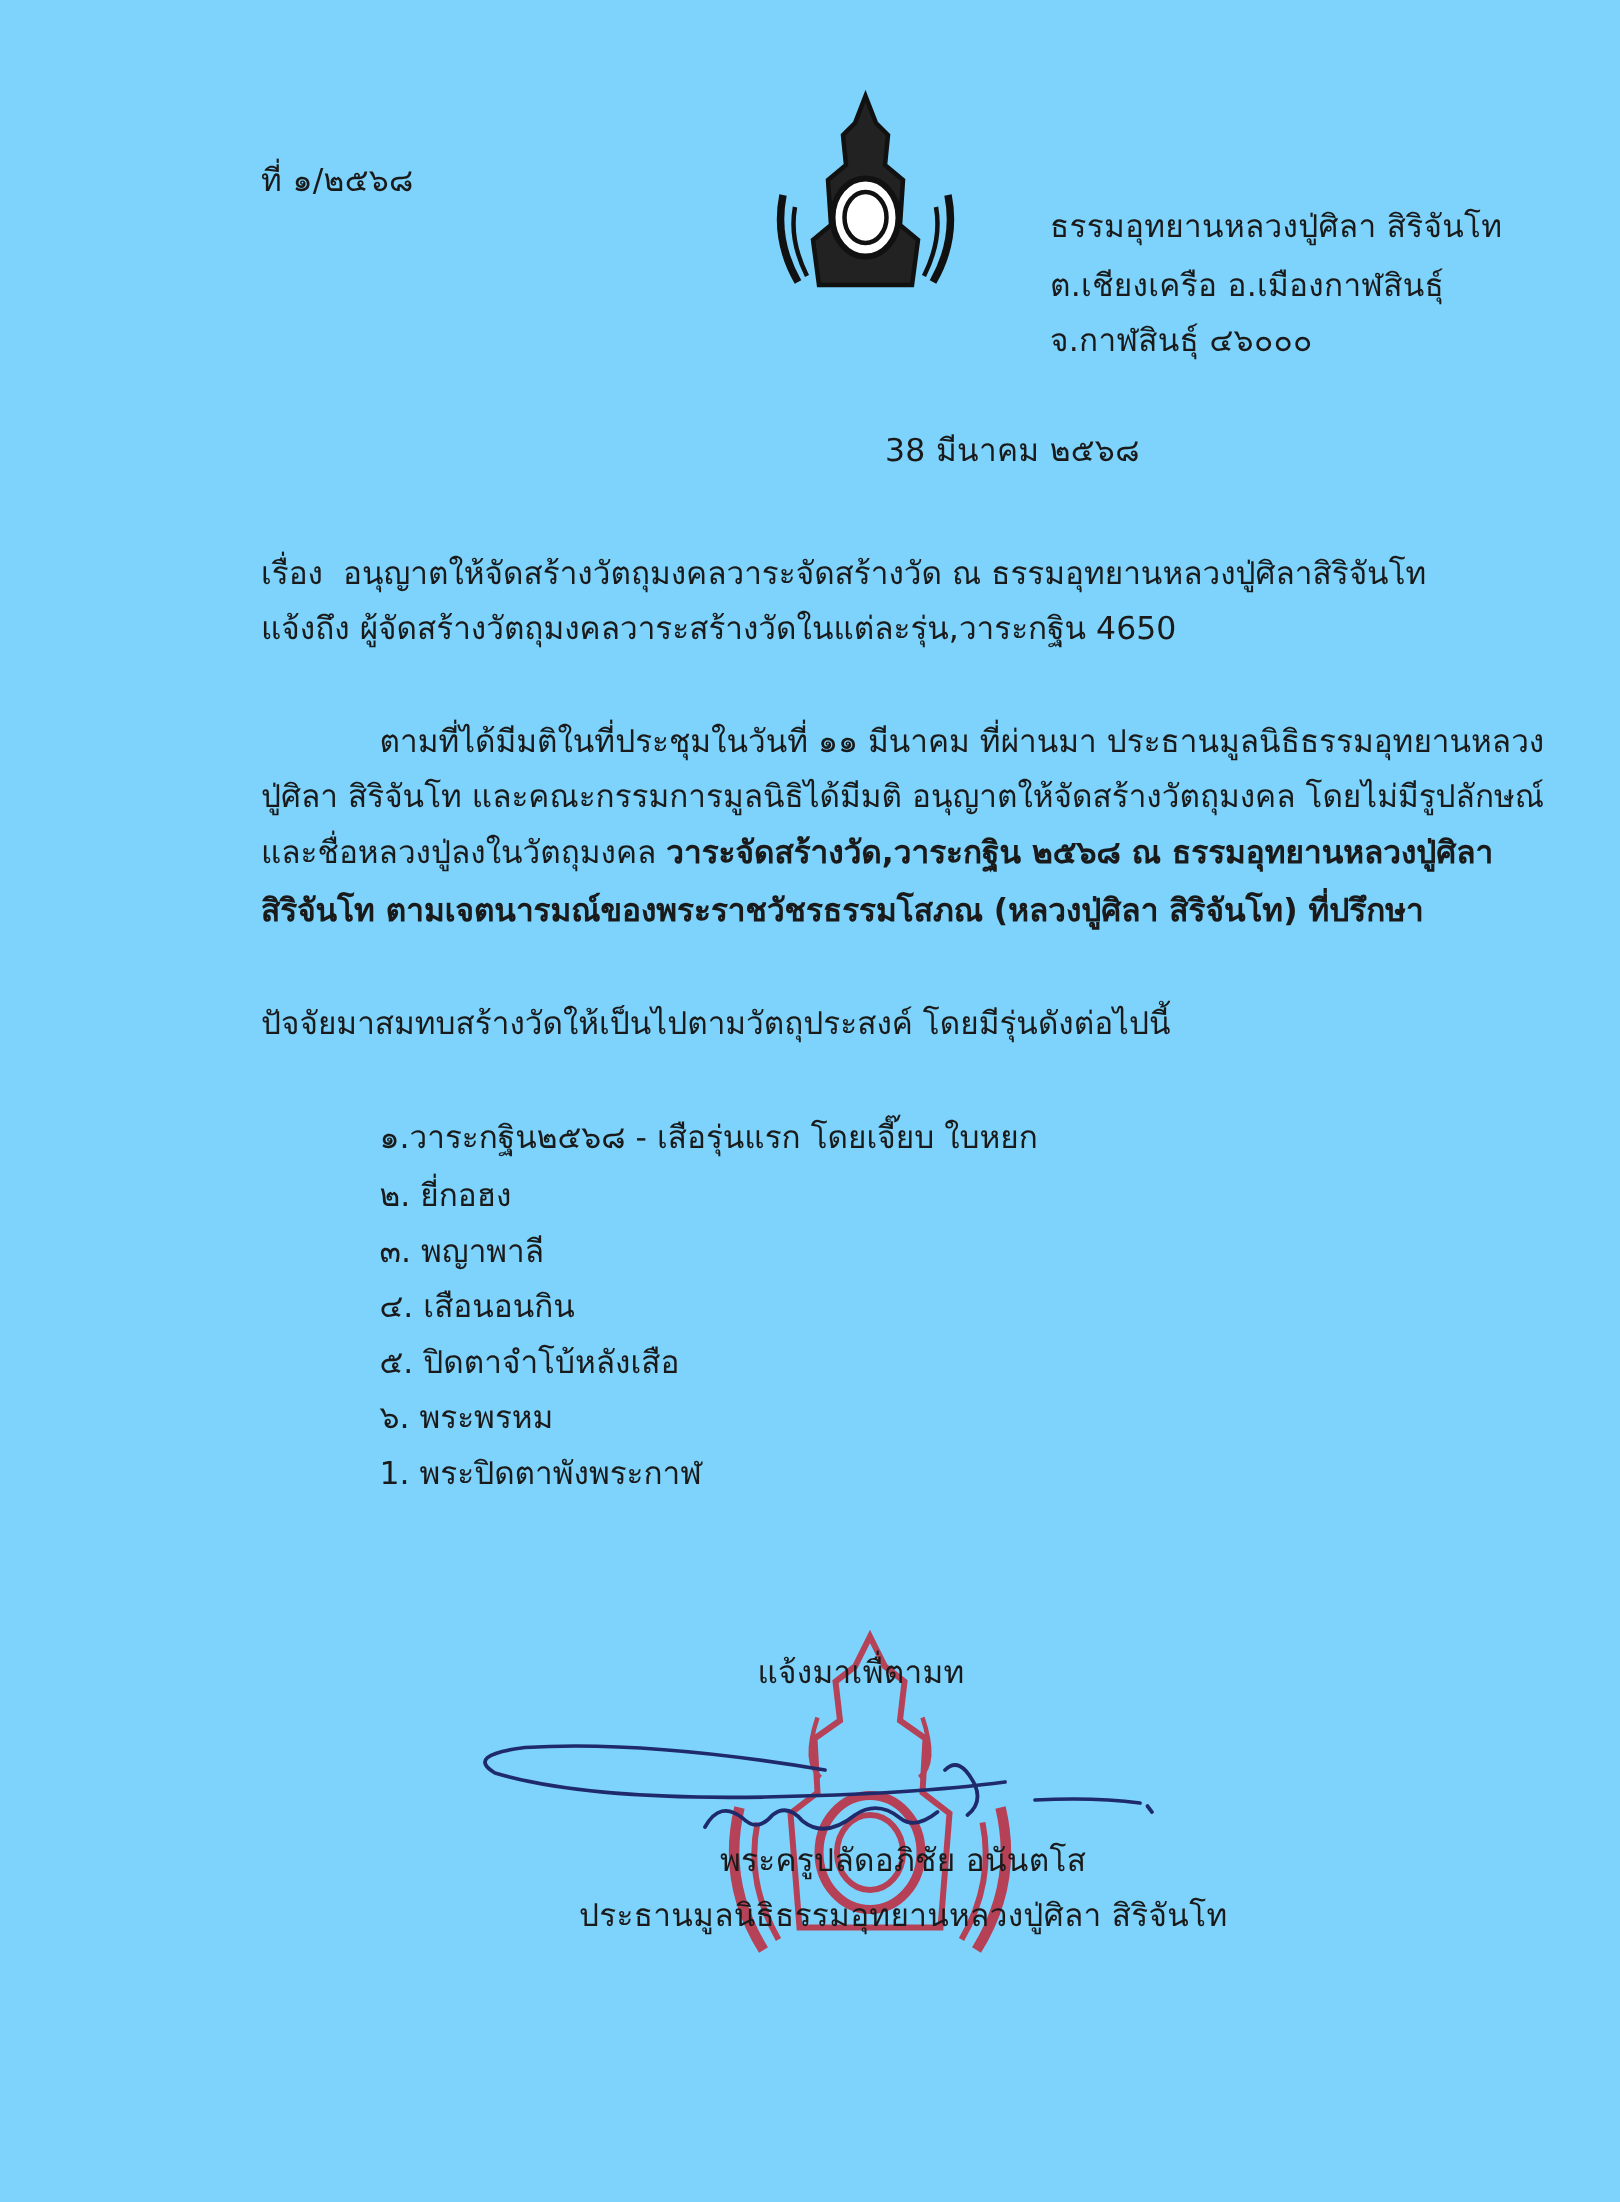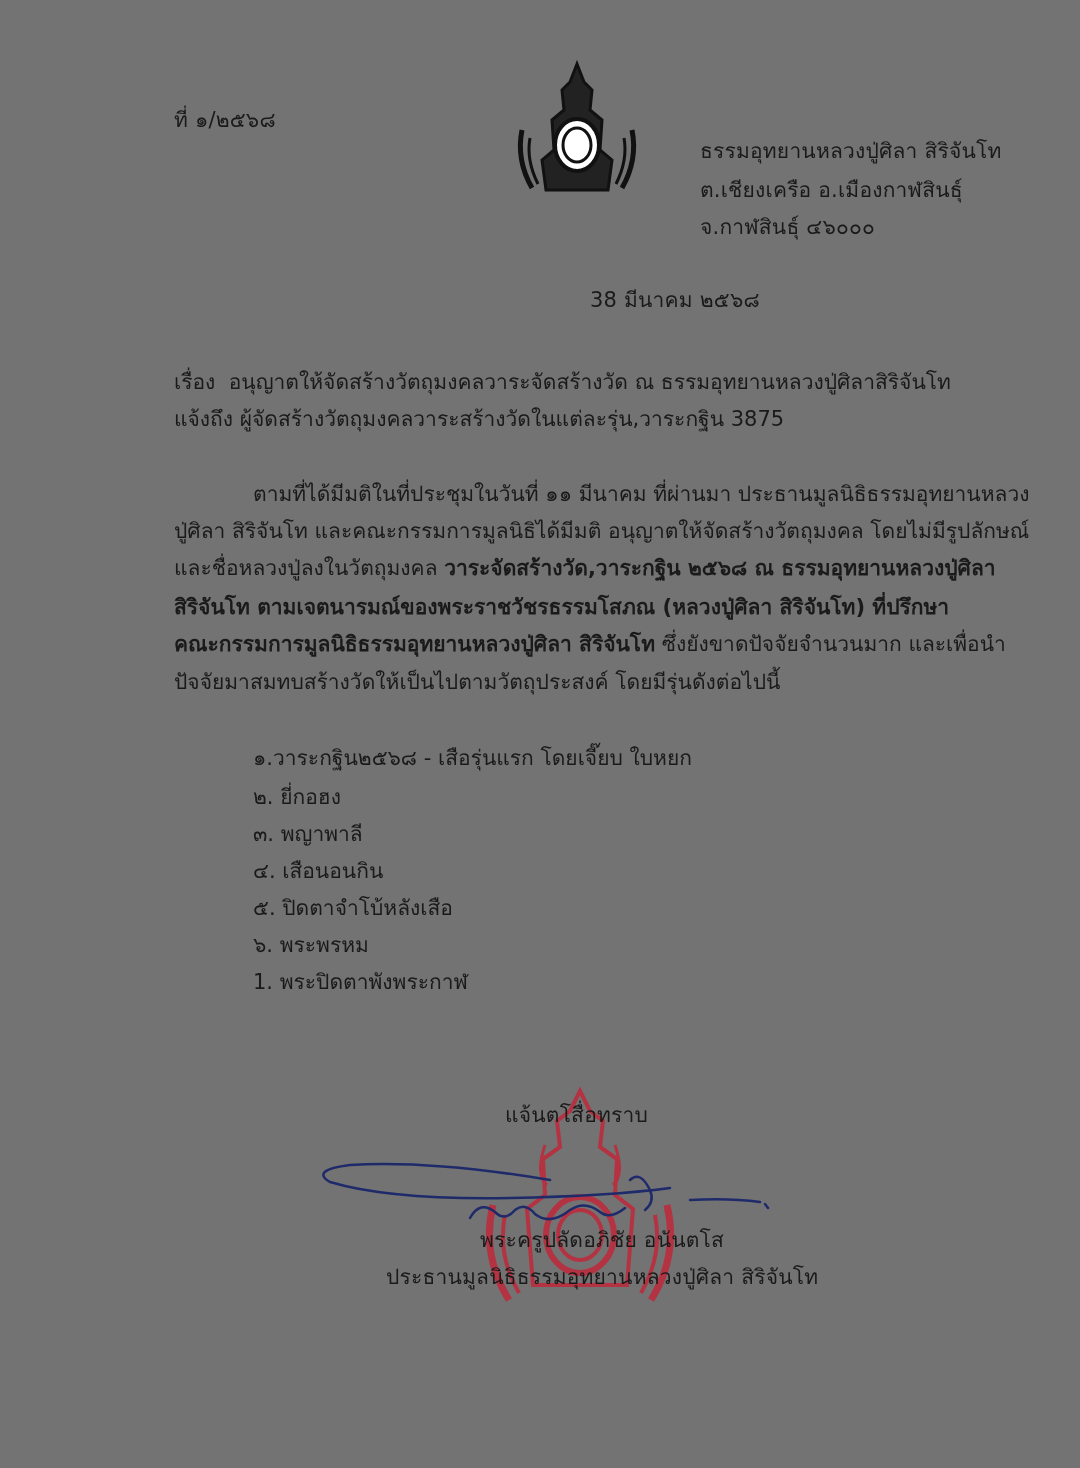--- a/index.html
+++ b/index.html
@@ -3,21 +3,21 @@
 <meta charset="utf-8">
 <style>
   html, body { margin: 0; padding: 0; }
   body {
     width: 1080px; height: 1468px; overflow: hidden;
     background: #ffffff;
     font-family: "DejaVu Sans", "Liberation Sans", sans-serif;
     color: #1a1a1a;
     position: relative;
   }
-  .page { position: absolute; inset: 0; background: #737373; }
+  .page { position: absolute; inset: 0; background: #7dd3fc; }
   .abs { position: absolute; white-space: nowrap; }
   .txt { font-size: 21px; line-height: 1; letter-spacing: 0.2px; }
   .bold { font-weight: bold; }
 
   
   .emblem { position: absolute; left: 512px; top: 60px; width: 130px; height: 140px; }
 
   
   .line { position: absolute; left: 174px; font-size: 21px; white-space: nowrap; }
   .list-item { position: absolute; left: 253px; font-size: 21px; white-space: nowrap; }
@@ -48,32 +48,29 @@
   <div class="abs txt" style="left:700px; top:141px;">ธรรมอุทยานหลวงปู่ศิลา สิริจันโท</div>
   <div class="abs txt" style="left:700px; top:180px;">ต.เชียงเครือ อ.เมืองกาฬสินธุ์</div>
   <div class="abs txt" style="left:700px; top:217px;">จ.กาฬสินธุ์ ๔๖๐๐๐</div>
 
   <div class="abs txt" style="left:590px; top:290px;">38  มีนาคม  ๒๕๖๘</div>
 
   <div class="line" style="top:365px;">
     <span>เรื่อง</span>&nbsp;&nbsp;<span>อนุญาตให้จัดสร้างวัตถุมงคลวาระจัดสร้างวัด ณ ธรรมอุทยานหลวงปู่ศิลาสิริจันโท</span>
   </div>
   <div class="line" style="top:402px;">
-    <span>แจ้งถึง</span>&nbsp;<span>ผู้จัดสร้างวัตถุมงคลวาระสร้างวัดในแต่ละรุ่น,วาระกฐิน 3875</span>
+    <span>แจ้งถึง</span>&nbsp;<span>ผู้จัดสร้างวัตถุมงคลวาระสร้างวัดในแต่ละรุ่น,วาระกฐิน 4650</span>
   </div>
 
   <div class="line" style="left:253px; top:477px;">ตามที่ได้มีมติในที่ประชุมในวันที่  ๑๑ มีนาคม ที่ผ่านมา ประธานมูลนิธิธรรมอุทยานหลวง</div>
   <div class="line" style="top:514px;">ปู่ศิลา สิริจันโท และคณะกรรมการมูลนิธิได้มีมติ อนุญาตให้จัดสร้างวัตถุมงคล โดยไม่มีรูปลักษณ์</div>
   <div class="line" style="top:551px;text-align:center;">
     <span>และชื่อหลวงปู่ลงในวัตถุมงคล</span>&nbsp;<span class="bold">วาระจัดสร้างวัด,วาระกฐิน ๒๕๖๘ ณ ธรรมอุทยานหลวงปู่ศิลา</span>
   </div>
   <div class="line bold" style="top:590px;">สิริจันโท ตามเจตนารมณ์ของพระราชวัชรธรรมโสภณ (หลวงปู่ศิลา สิริจันโท) ที่ปรึกษา</div>
-  <div class="line" style="top:627px;">
-    <span class="bold">คณะกรรมการมูลนิธิธรรมอุทยานหลวงปู่ศิลา สิริจันโท</span>&nbsp;<span>ซึ่งยังขาดปัจจัยจำนวนมาก และเพื่อนำ</span>
-  </div>
   <div class="line" style="top:665px;">ปัจจัยมาสมทบสร้างวัดให้เป็นไปตามวัตถุประสงค์ โดยมีรุ่นดังต่อไปนี้</div>
 
   <div class="list-item" style="top:741px;">๑.วาระกฐิน๒๕๖๘ - เสือรุ่นแรก โดยเจี๊ยบ ใบหยก</div>
   <div class="list-item" style="top:780px;">๒. ยี่กอฮง</div>
   <div class="list-item" style="top:817px;">๓. พญาพาลี</div>
   <div class="list-item" style="top:854px;">๔. เสือนอนกิน</div>
   <div class="list-item" style="top:891px;">๕. ปิดตาจำโบ้หลังเสือ</div>
   <div class="list-item" style="top:928px;">๖. พระพรหม</div>
   <div class="list-item" style="top:965px;">1. พระปิดตาพังพระกาฬ</div>
 
@@ -83,21 +80,21 @@
       <ellipse cx="105" cy="150" rx="34" ry="38" stroke-width="6"></ellipse>
       <ellipse cx="105" cy="150" rx="22" ry="25"></ellipse>
       <path d="M18 120 Q6 170 34 215" stroke-width="7"></path>
       <path d="M192 120 Q204 170 176 215" stroke-width="7"></path>
       <path d="M30 130 Q22 170 44 208" stroke-width="4"></path>
       <path d="M180 130 Q188 170 166 208" stroke-width="4"></path>
       <path d="M70 60 Q60 90 72 100 M140 60 Q150 90 138 100" stroke-width="3"></path>
     </g>
   </svg>
 
-  <div class="abs txt" style="left:505px; top:1105px;">แจ้นตโสื่อทราบ</div>
+  <div class="abs txt" style="left:505px; top:1105px;">แจ้งมาเพื่ตามท</div>
 
   <svg class="sig" viewBox="0 0 500 100">
     <g fill="none" stroke="#1f2a6b" stroke-width="2.5" stroke-linecap="round">
       <path d="M240 40 Q120 20 40 25 Q0 30 20 42 Q80 60 200 58 Q300 56 360 48"></path>
       <path d="M160 78 Q170 60 185 72 Q195 82 205 70 Q215 62 225 74 Q240 86 260 70 Q275 60 290 72 Q300 80 315 68"></path>
       <path d="M320 40 Q330 30 340 50 Q345 62 335 70"></path>
       <path d="M380 60 Q420 58 450 62"></path>
       <path d="M455 64 L458 68"></path>
     </g>
   </svg>

